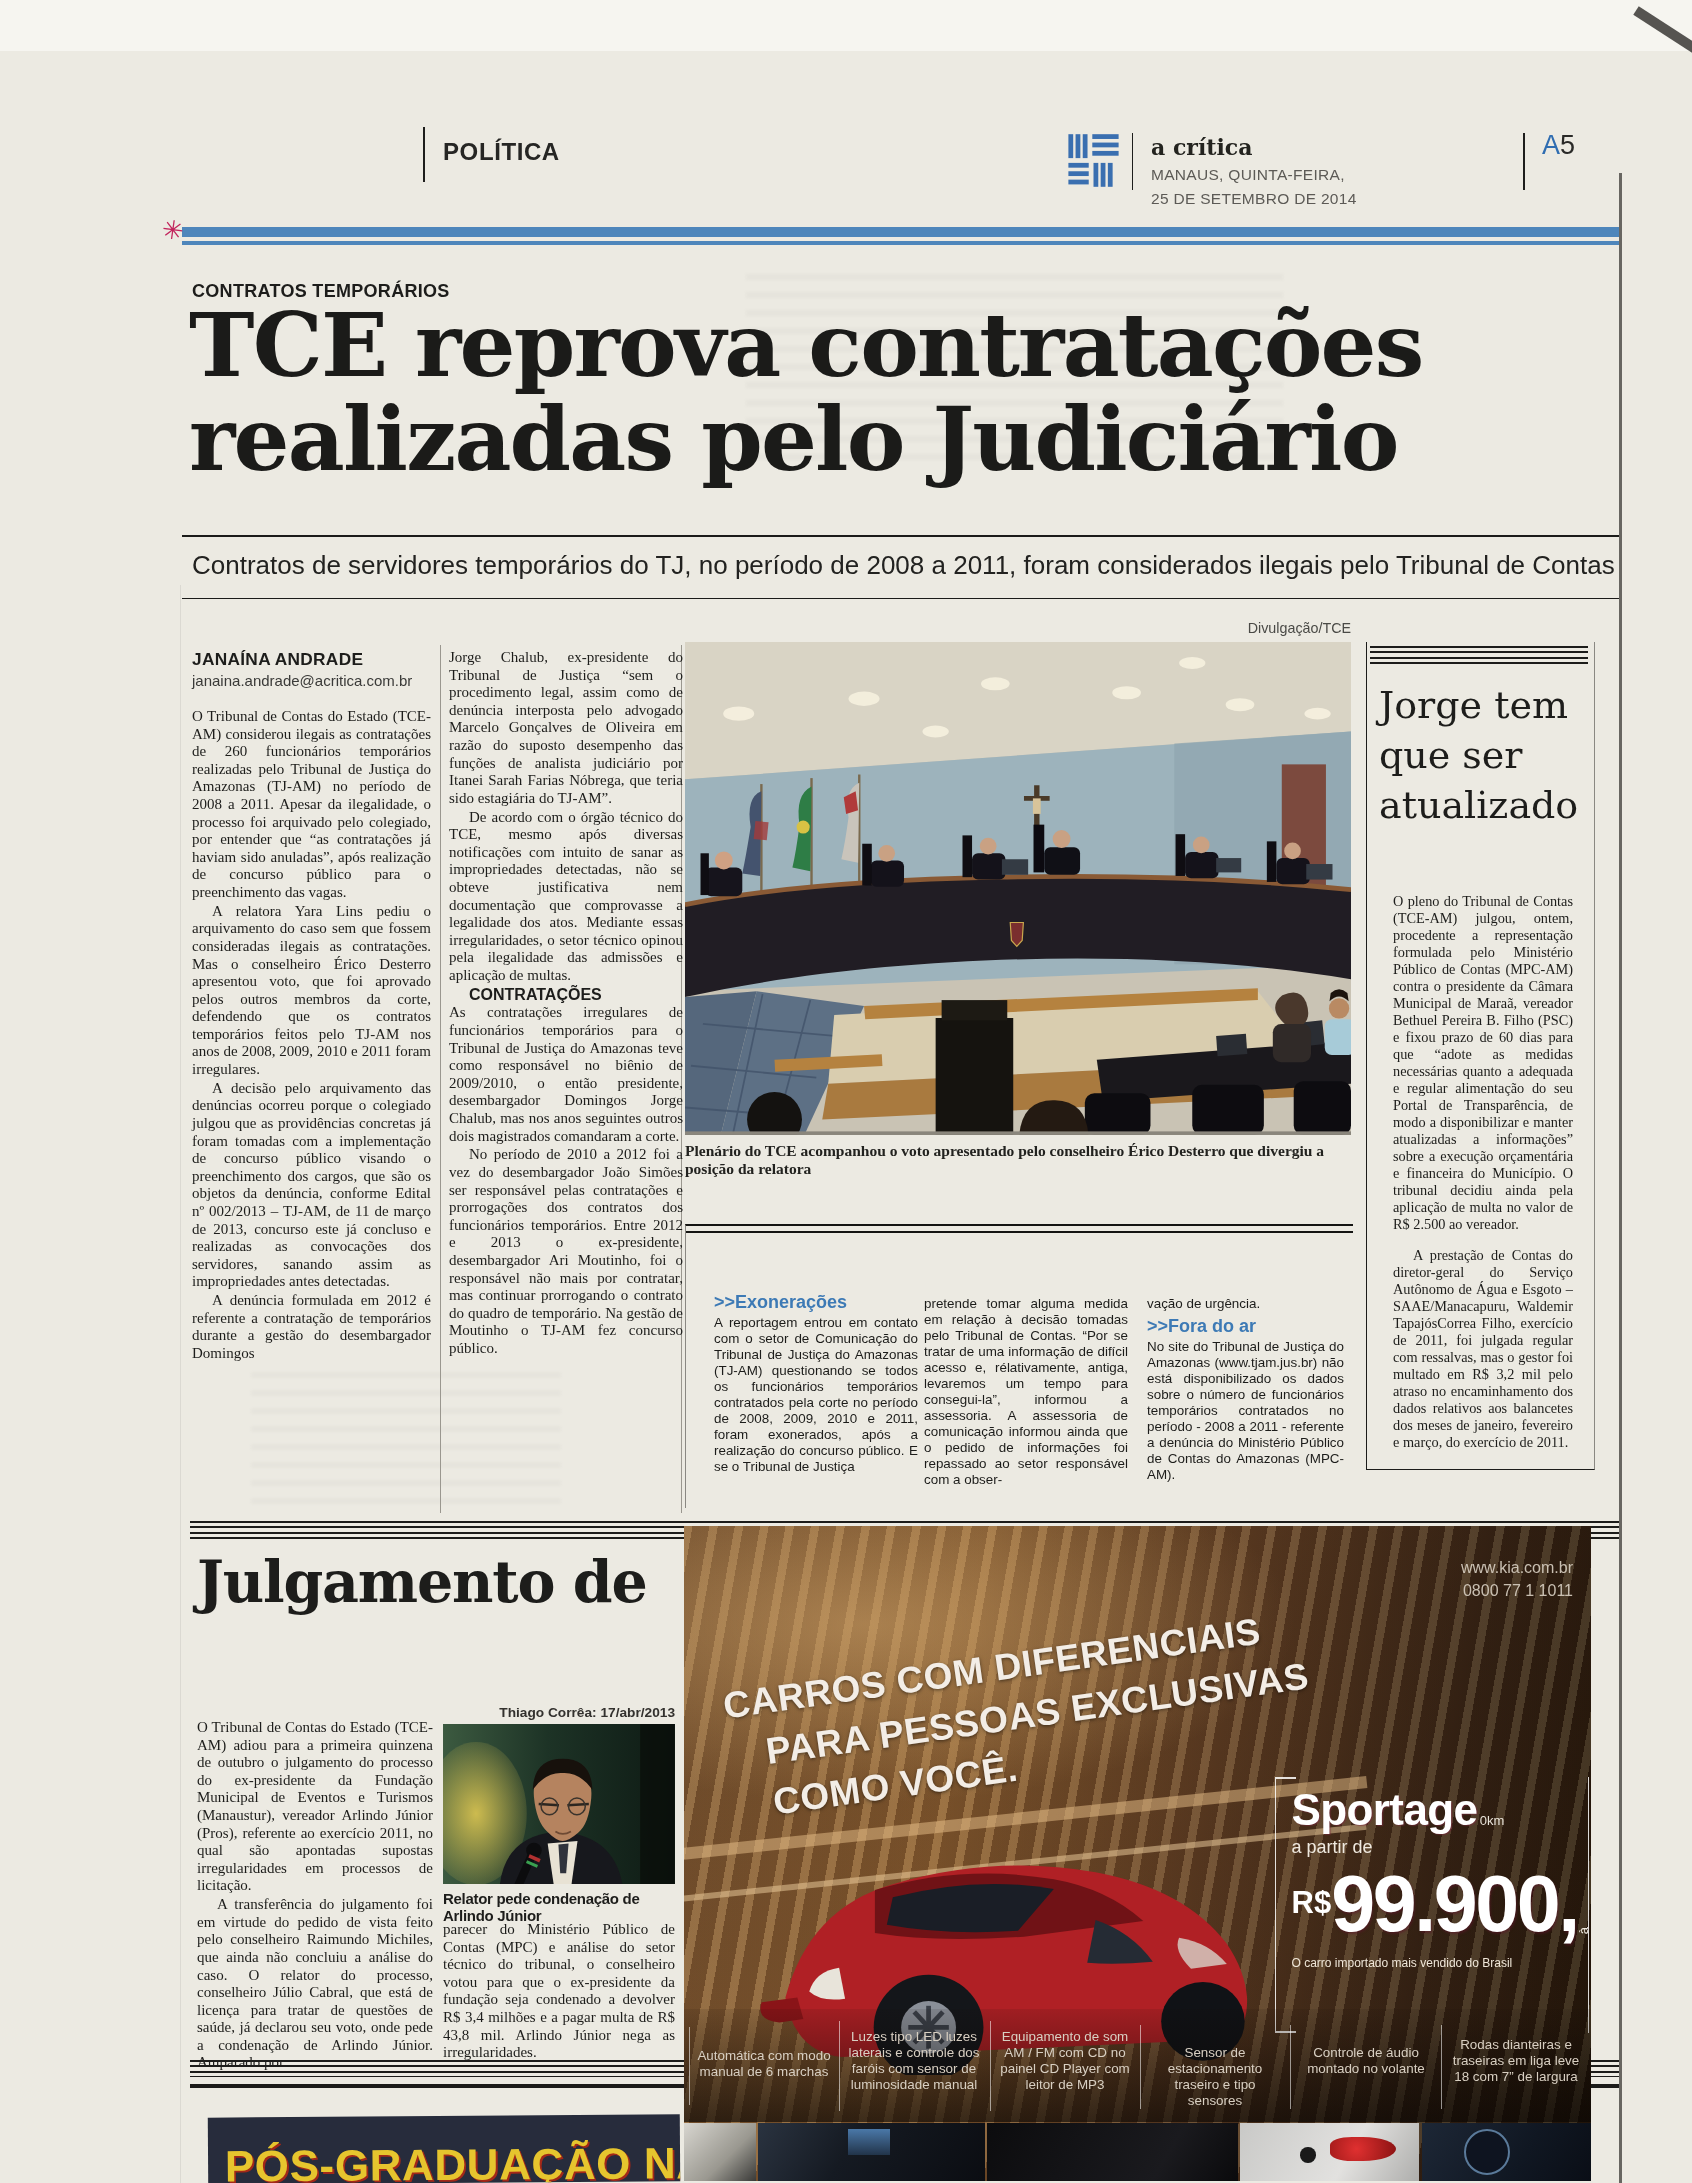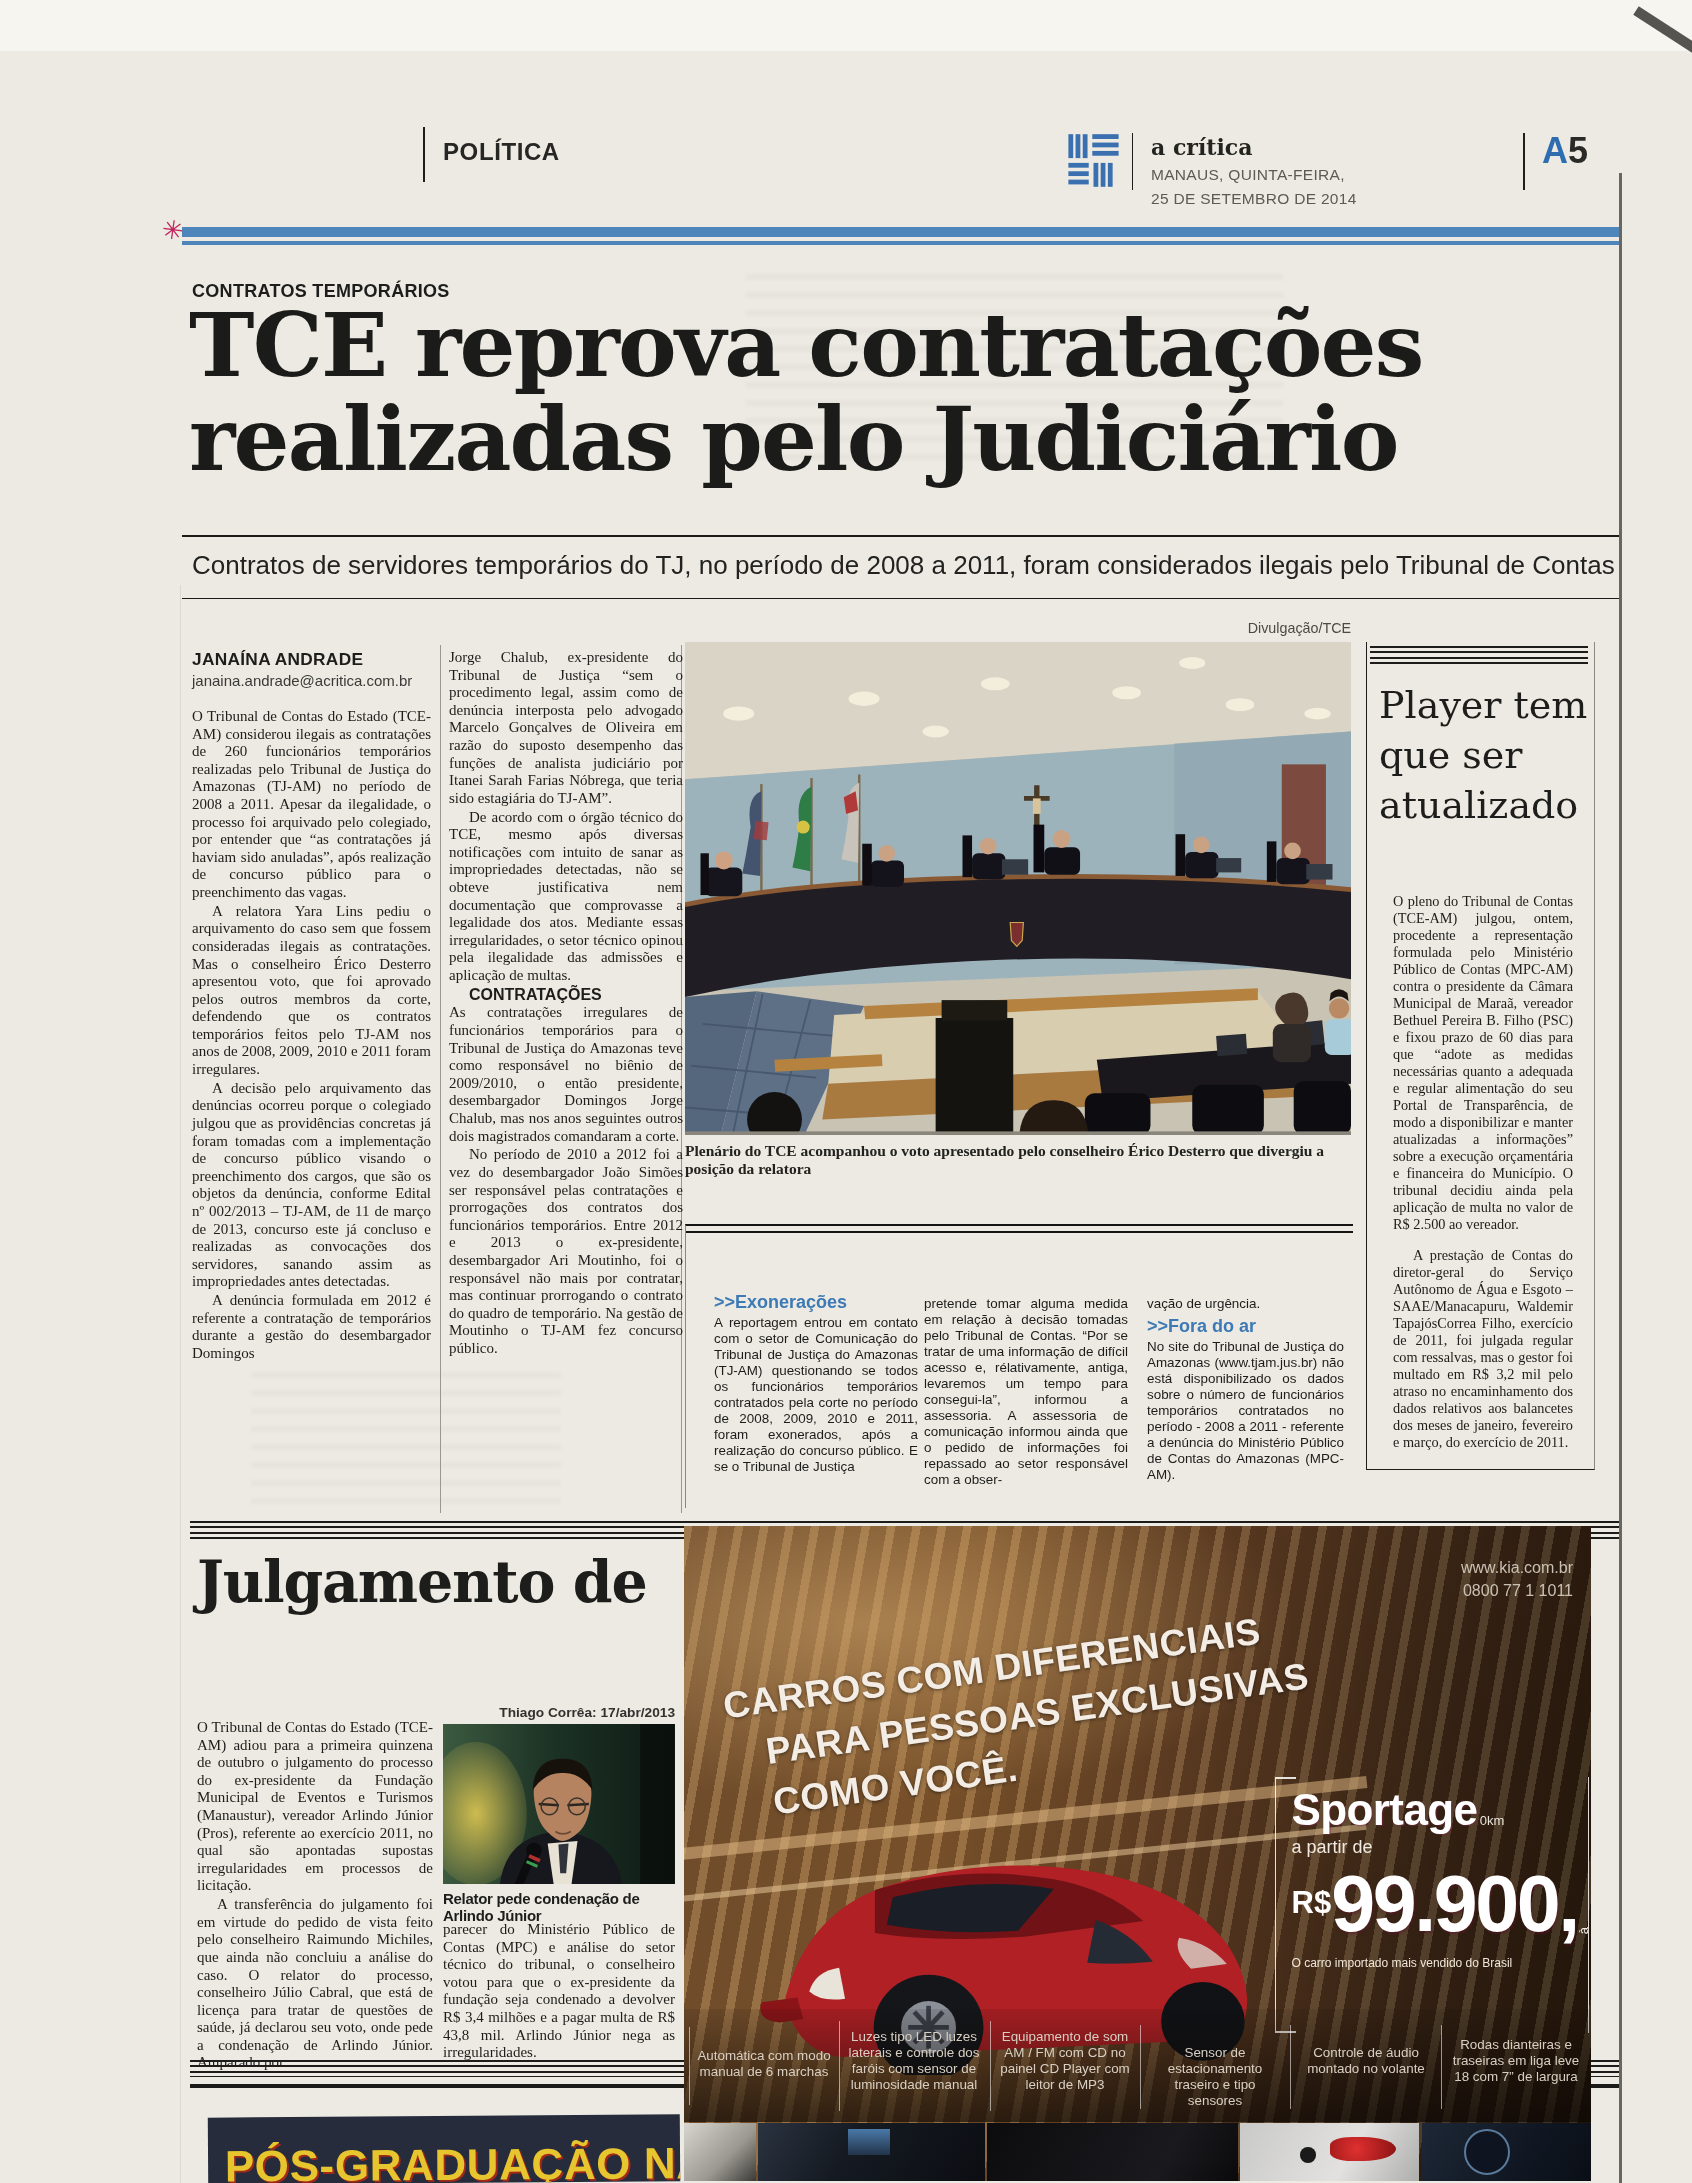--- a/index.html
+++ b/index.html
@@ -12,21 +12,21 @@
   .right-edge{left:1619px;top:173px;width:3px;height:2010px;background:#3c3a36;opacity:.75;}
   .corner-slash{left:1628px;top:33px;width:101px;height:9.5px;background:#2e2c29;transform:rotate(33deg);opacity:.8;}
   .left-fold{left:180px;top:585px;width:1.2px;height:1598px;background:rgba(0,0,0,.07);}
   .ghost{background:repeating-linear-gradient(0deg,rgba(110,110,110,.10) 0 6px,rgba(0,0,0,0) 6px 18px);filter:blur(1.8px);}
   
   .hdr-rule{background:#1e1e1c;}
   .politica{font-weight:bold;font-size:24px;letter-spacing:0.6px;color:#262624;}
   .logo{width:53px;height:55px;}
   .paper-name{font-weight:bold;font-size:22px;color:#23231f;font-family:"DejaVu Serif",serif;}
   .dateline{font-size:15.5px;color:#5c5a56;letter-spacing:0.3px;}
-  .pageno{font-size:36px;font-weight:bold;}
+  .pageno{font-size:27px;font-weight:normal;}
   .pageno .a{color:#2f6db1;} .pageno .n{color:#2a2a28;}
   .blue-bar{background:#4e86bb;}
   .asterisk{color:#c2255c;font-size:26px;font-family:"DejaVu Sans",sans-serif;transform:rotate(8deg);}
   
   .kicker{font-weight:bold;font-size:18px;letter-spacing:0.3px;}
   .headline{font-family:"DejaVu Serif",serif;font-weight:bold;font-size:88px;line-height:94px;letter-spacing:-1.8px;color:#1b1b19;}
   .subhead{font-size:26px;color:#222220;}
   .thinrule{background:#1b1b19;}
   .hairline-v{width:0.6px;background:#9a978f;}
   .byline-name{font-weight:bold;font-size:17.3px;letter-spacing:0.3px;}
@@ -287,21 +287,21 @@
     <div class="abs" style="left:461px;top:70px;width:197px;">
       <div class="saiba-col">vação de urgência.</div>
       <div class="sans saiba-head" style="margin-top:3.6px;">&gt;&gt;Fora do ar</div>
       <div class="saiba-col">No site do Tribunal de Justiça do Amazonas (www.tjam.jus.br) não está disponibilizado os dados sobre o número de funcionários temporários contratados no período - 2008 a 2011 - referente a denúncia do Ministério Público de Contas do Amazonas (MPC-AM).</div>
     </div>
   </div>
 
   <div class="abs sb-box" style="left:1366px;top:642px;width:227px;height:827px;"></div>
   <div class="abs multirule" style="left:1370px;top:646px;width:218px;height:19.7px;"></div>
   <div class="abs sb-headline" style="left:1379px;top:680px;width:209px;">
-    <div>Player tem</div>
+    <div>Jorge tem</div>
     <div>que ser</div>
     <div>atualizado</div>
   </div>
   <div class="abs sb-body" style="left:1379px;top:879px;width:208px;">
     <p>O pleno do Tribunal de Contas (TCE-AM) julgou, ontem, procedente a representação formulada pelo Ministério Público de Contas (MPC-AM) contra o presidente da Câmara Municipal de Maraã, vereador Bethuel Pereira B. Filho (PSC) e fixou prazo de 60 dias para que “adote as medidas necessárias quanto a adequada e regular alimentação do seu Portal de Transparência, de modo a disponibilizar e manter atualizadas a informações” sobre a execução orçamentária e financeira do Município. O tribunal decidiu ainda pela aplicação de multa no valor de R$ 2.500 ao vereador.</p>
     <p>A prestação de Contas do diretor-geral do Serviço Autônomo de Água e Esgoto – SAAE/Manacapuru, Waldemir TapajósCorrea Filho, exercício de 2011, foi julgada regular com ressalvas, mas o gestor foi multado em R$ 3,2 mil pelo atraso no encaminhamento dos dados relativos aos balancetes dos meses de janeiro, fevereiro e março, do exercício de 2011.</p>
   </div>
 
   <div class="abs multirule" style="left:190px;top:1521px;width:1429px;height:18px;"></div>
 

